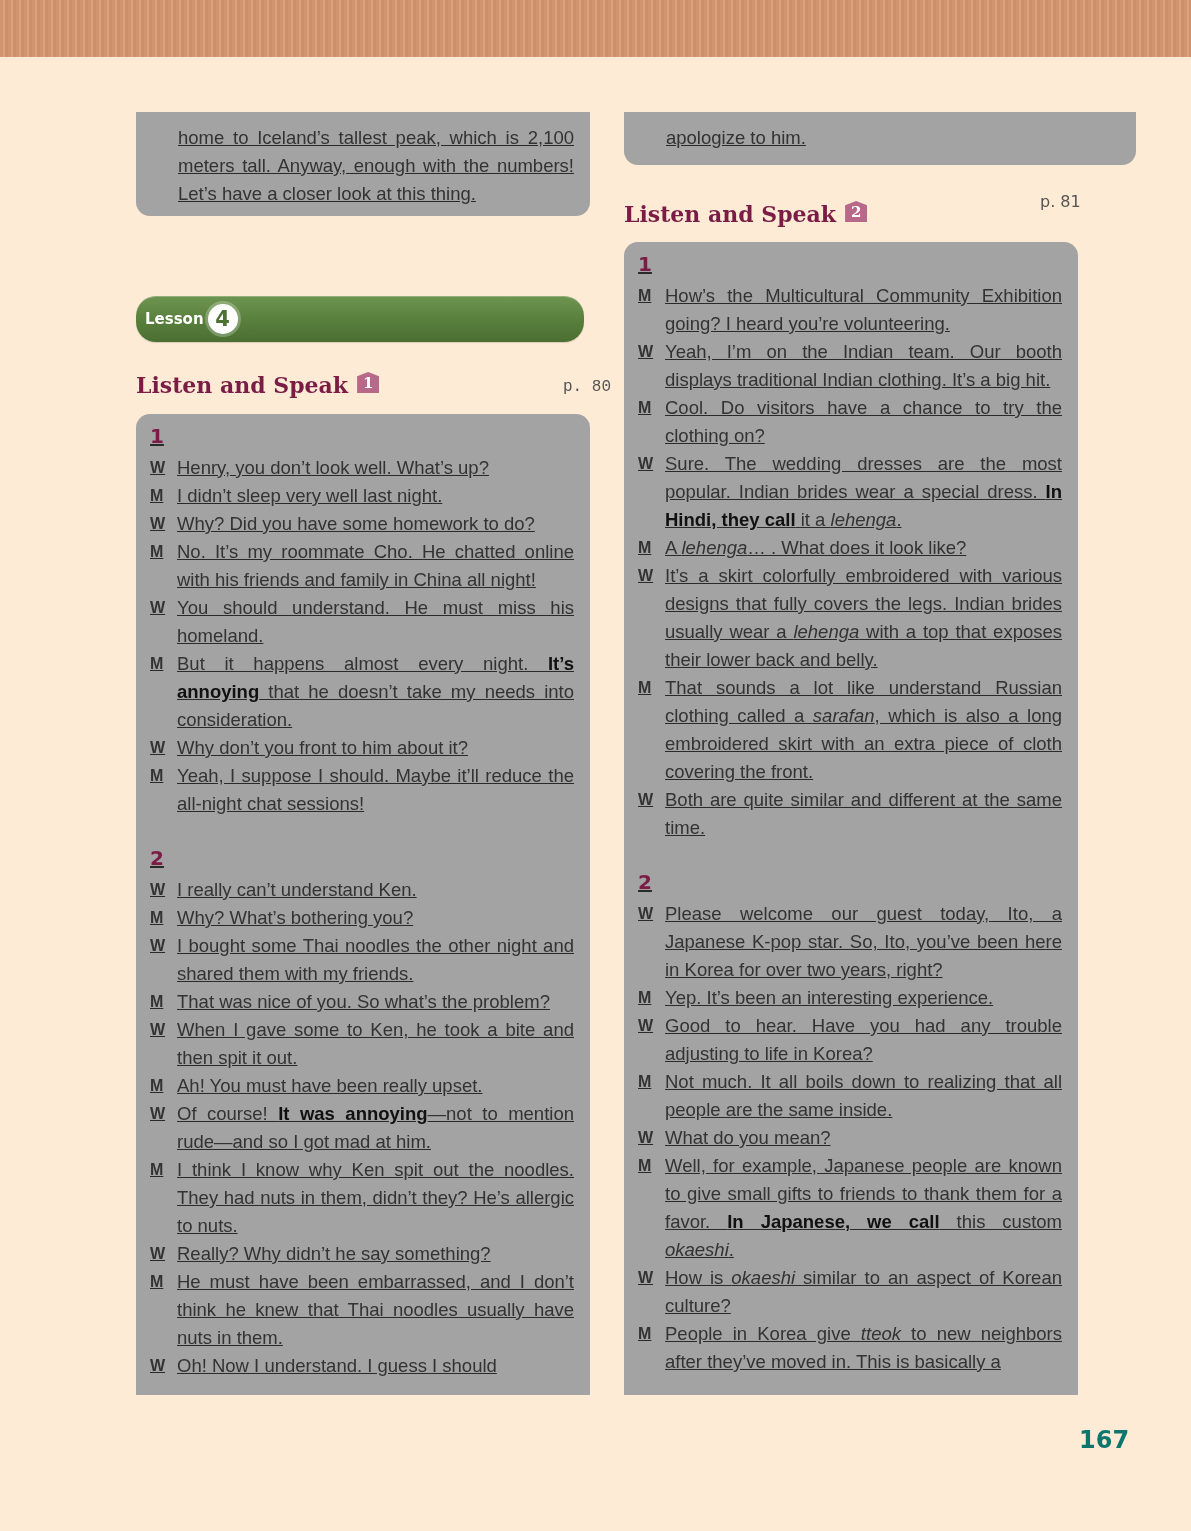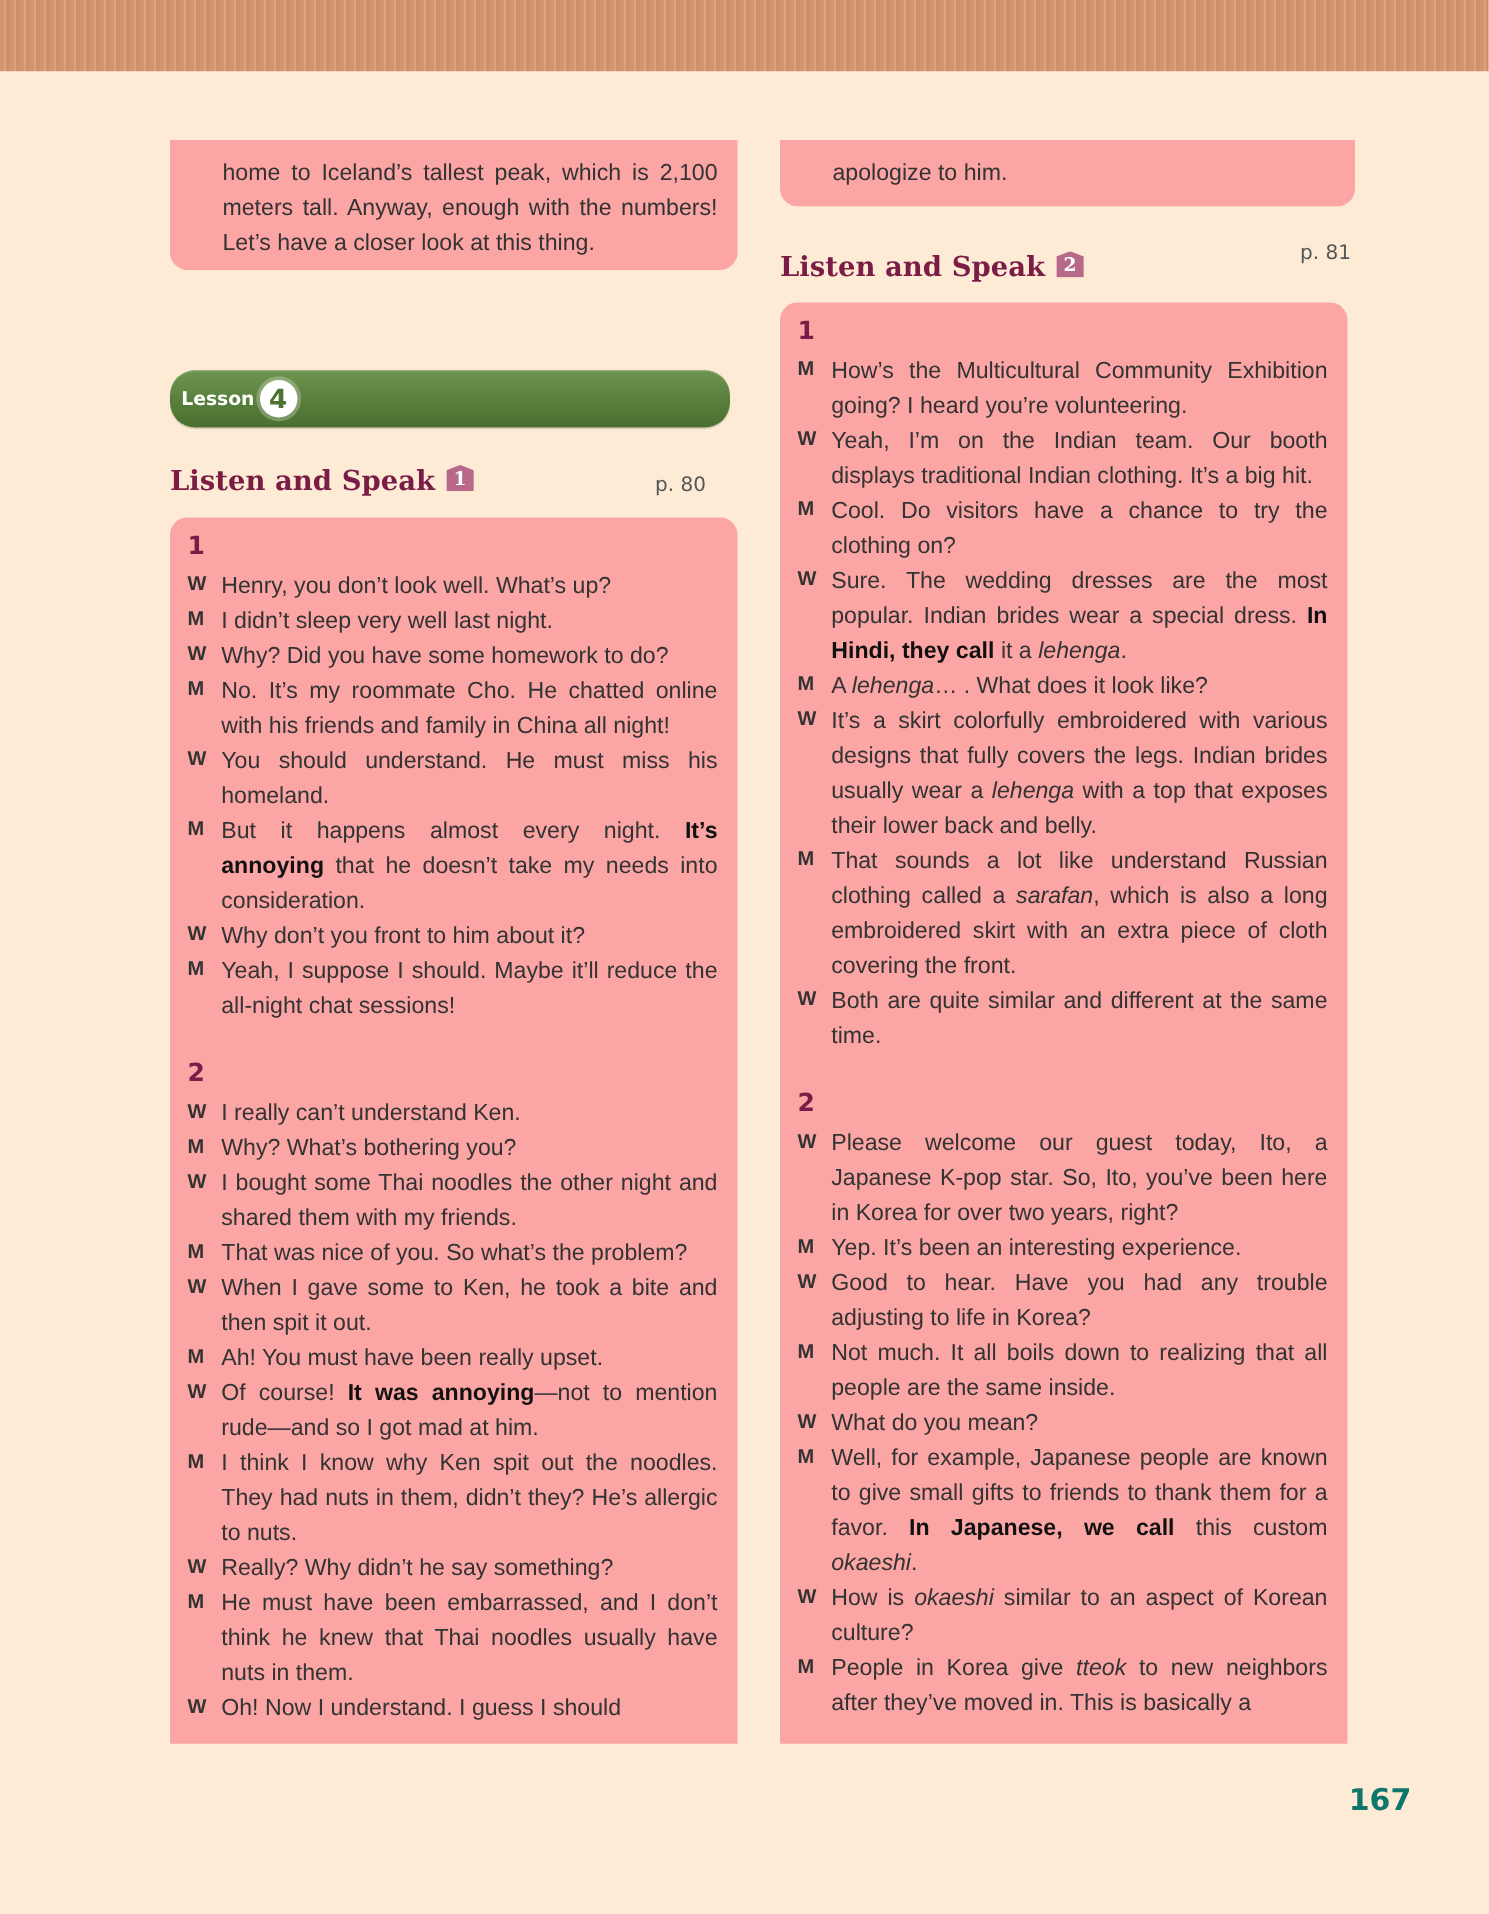--- a/index.html
+++ b/index.html
@@ -10,23 +10,24 @@
     overflow: hidden;
     font-family: "Liberation Sans", sans-serif;
     color: #2a2a2a;
   }
   .top-band {
     position: absolute; left: 0; top: 0; width: 1191px; height: 57px;
     background: repeating-linear-gradient(90deg, #d39470 0px, #d39470 3px, #dba27f 3px, #dba27f 5px, #d08f6a 5px, #d08f6a 8px);
   }
   .card {
     position: absolute;
-    background: #fca5a5;
+    background: #a3a3a3;
     border-radius: 14px;
     box-sizing: border-box;
+    text-decoration: underline;
   }
   .card.cont-top { border-top-left-radius: 0; border-top-right-radius: 0; }
   .card.cont-bottom { border-bottom-left-radius: 0; border-bottom-right-radius: 0; }
   .para {
     font-size: 18.5px; line-height: 28px; color: #333;
     text-align: justify;
   }
   .lesson-banner {
     position: absolute; left: 136px; top: 296px; width: 448px; height: 46px;
     border-radius: 20px;
@@ -101,21 +102,21 @@
 
 <div class="lesson-banner">
   <span class="lesson-word">Lesson</span>
   <span class="lesson-num">4</span>
 </div>
 
 <div class="section-head" style="left:136px; top:372px;">
   <span class="section-title">Listen and Speak</span>
   <span class="section-badge">1</span>
 </div>
-<span class="page-ref" style="left:524px; top:378px;">p. 80</span>
+<span class="page-ref" style="left:563px; top:378px;font-family:Liberation Mono, monospace;">p. 80</span>
 
 <div class="card cont-bottom" style="left:136px; top:414px; width:454px; height:981px; padding:4px 16px 0 14px;">
   <div id="left-parts">
       <div class="part-num">1</div>
       <ul class="dialog">
         <li class="line">
           <span class="speaker">W</span>
           <span class="utter"><span>Henry, you don’t look well. What’s up?</span></span>
         </li>
         <li class="line">
@@ -191,21 +192,21 @@
           <span class="utter"><span>He must have been embarrassed, and I don’t think he knew that Thai noodles usually have nuts in them.</span></span>
         </li>
         <li class="line">
           <span class="speaker">W</span>
           <span class="utter"><span>Oh! Now I understand. I guess I should</span></span>
         </li>
       </ul>
     </div>
 </div>
 
-<div class="card cont-top" style="left:624px; top:112px; width:460px; height:53px; padding:12px 16px 0 42px;">
+<div class="card cont-top" style="left:624px; top:112px; width:512px; height:53px; padding:12px 16px 0 42px;">
   <p class="para" style="margin:0;">apologize to him.</p>
 </div>
 
 <div class="section-head" style="left:624px; top:201px;">
   <span class="section-title">Listen and Speak</span>
   <span class="section-badge">2</span>
 </div>
 <span class="page-ref" style="left:1040px; top:192px;">p. 81</span>
 
 <div class="card cont-bottom" style="left:624px; top:242px; width:454px; height:1153px; padding:4px 16px 0 14px;">

